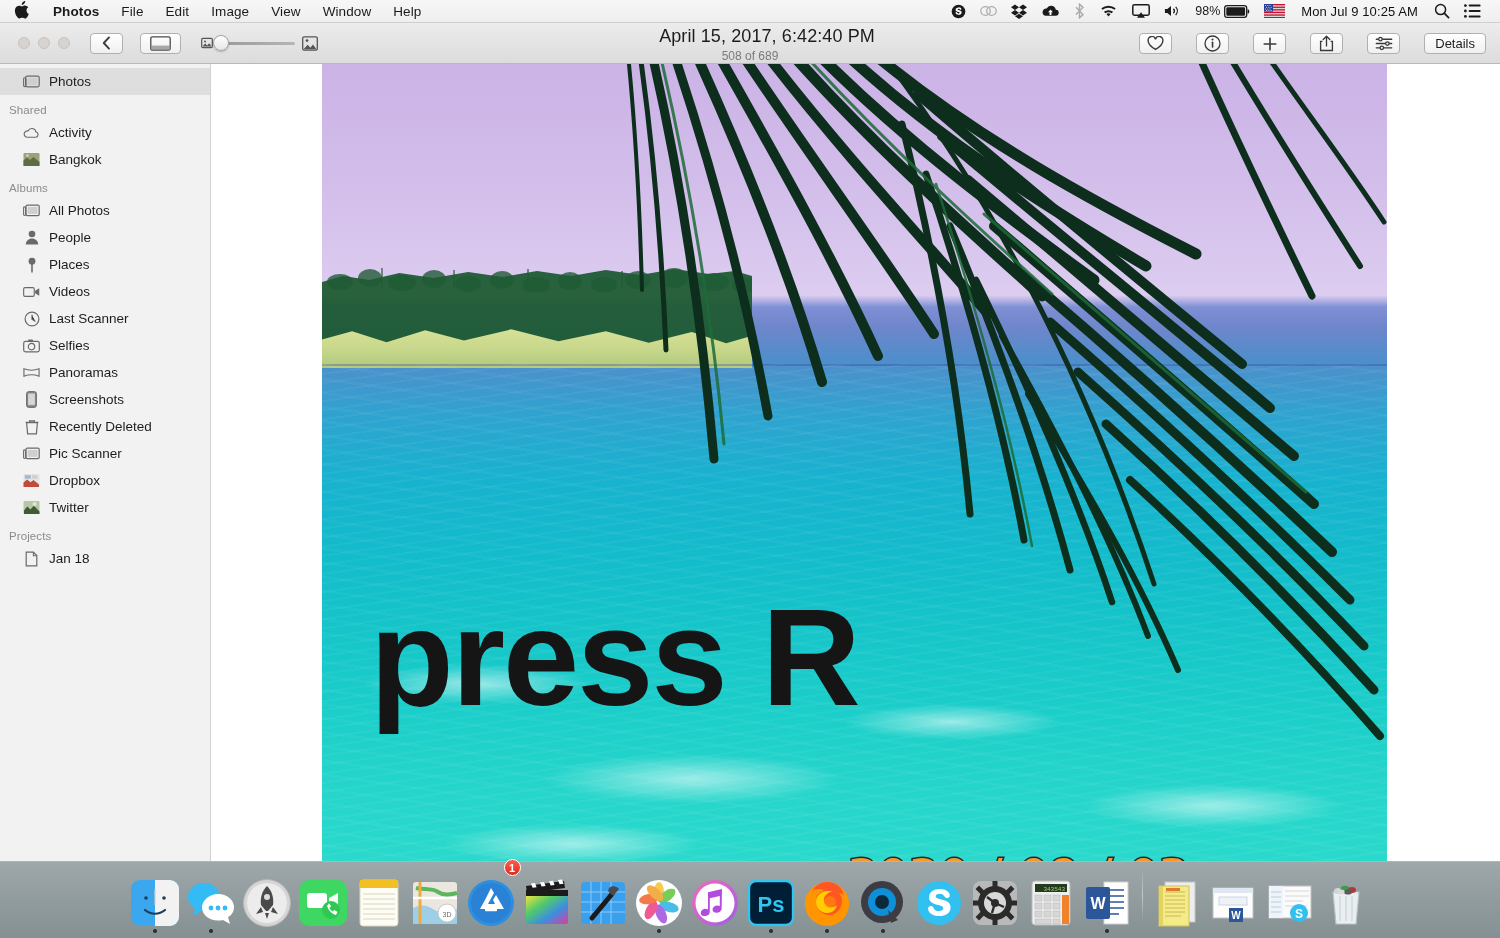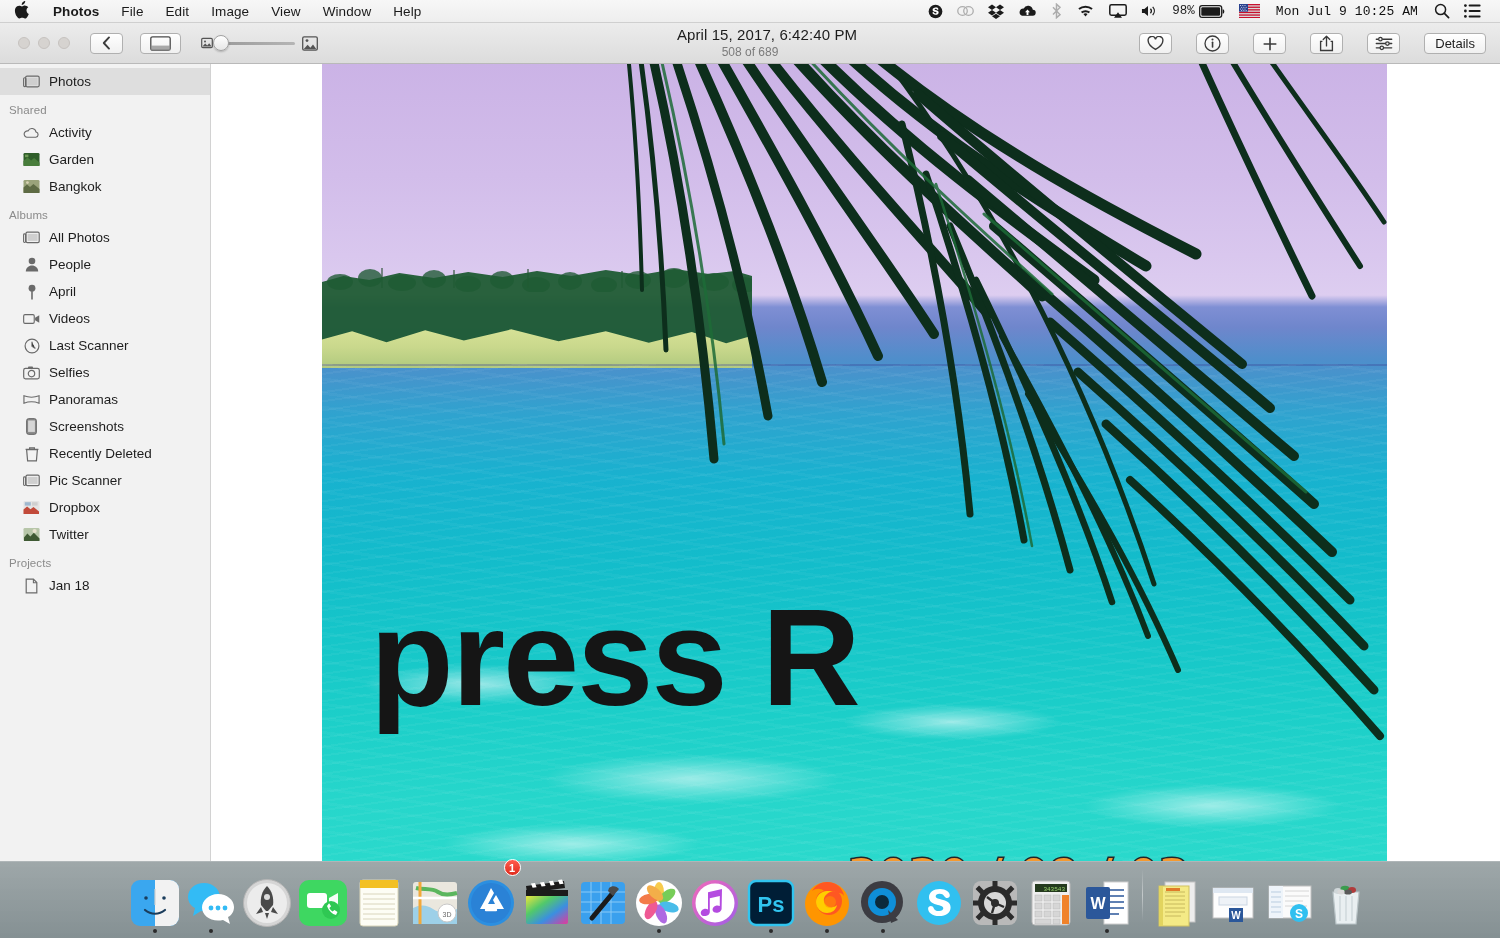--- a/index.html
+++ b/index.html
@@ -11,21 +11,21 @@
   }
 
   
   #menubar {
     position:absolute; top:0; left:0; width:1500px; height:23px;
     background:linear-gradient(180deg,#f7f7f7 0%,#eeeeee 100%);
     border-bottom:1px solid #cfcfcf;
     display:flex; align-items:center; z-index:50;
   }
   .mb-left { display:flex; align-items:center; height:100%; padding-left:14px; }
-  .mb-right { display:flex; align-items:center; height:100%; margin-left:auto; padding-right:12px;font-family:Liberation Mono, monospace; }
+  .mb-right { display:flex; align-items:center; height:100%; margin-left:auto; padding-right:12px; }
   .mb-item {
     font-size:13.5px; color:#1a1a1a; padding:0 11px; height:100%;
     display:flex; align-items:center; white-space:nowrap; letter-spacing:.1px;
   }
   .mb-item.app { font-weight:bold; }
   .mb-apple { padding:0 13px 2px 0; display:flex; align-items:center; }
   .mb-status {
     padding:0 7px; height:100%; display:flex; align-items:center; color:#222;
     font-size:12.5px;
   }
@@ -67,21 +67,21 @@
   .slider-knob {
     position:absolute; left:-7px; top:-7px; width:16px; height:16px; border-radius:50%;
     background:linear-gradient(180deg,#ffffff,#e6e6e6); border:1px solid #a2a2a2;
     box-shadow:0 1px 2px rgba(0,0,0,.22);
   }
 
   #title-block {
     position:absolute; left:0; right:0; top:3px; text-align:center;
     pointer-events:none;
   }
-  #title-main { font-size:15px; color:#1c1c1c; letter-spacing:.1px;padding-left:34px; }
+  #title-main { font-size:18px; color:#1c1c1c; letter-spacing:.1px;padding-left:34px; }
   #title-sub  { font-size:12px; color:#7b7b7b; margin-top:2px; }
 
   .tb-right { position:absolute; right:14px; top:0; height:41px; display:flex; align-items:center; gap:24px; }
 
   
   #sidebar {
     position:absolute; top:41px; left:0; width:211px; height:797px;
     background:#f2f2f2; border-right:1px solid #d2d2d2;
     padding-top:4px; overflow:hidden;
   }
@@ -414,30 +414,20 @@
 
     <div class="sb-row">
       <span class="sb-ico">
         <svg width="17" height="12" viewBox="0 0 18 12">
             <path fill="none" stroke="#6a6a6a" stroke-width="1.2" d="M13.8 5a4.5 4.5 0 00-8.5-1.2A3.4 3.4 0 004 10.5h9.6a2.8 2.8 0 00.2-5.5z"></path>
           </svg>
       </span>
       <span>Activity</span>
     </div>
 
-    <div class="sb-row">
-      <span class="sb-ico">
-        <svg width="17" height="15" viewBox="0 0 17 15">
-            <rect x="0.5" y="1" width="16" height="13" rx="1.3" fill="#2e5d29"></rect>
-            <path fill="#487d3b" d="M0.5 9l4-3.4 3.6 3 3-2.6 5.4 4.6V14H.5z"></path>
-            <rect x="2" y="2.6" width="3.4" height="2.6" fill="#6e9a56"></rect>
-          </svg>
-      </span>
-      <span>Garden</span>
-    </div>
 
     <div class="sb-row">
       <span class="sb-ico">
         <svg width="17" height="15" viewBox="0 0 17 15">
             <rect x="0.5" y="1" width="16" height="13" rx="1.3" fill="#9aa37a"></rect>
             <path fill="#5e6b44" d="M0.5 8.5l3.5-3 3 2.4 3.4-3 6.1 5.1V14H.5z"></path>
             <circle cx="4.4" cy="3.6" r="1.4" fill="#d8d2b4"></circle>
           </svg>
       </span>
       <span>Bangkok</span>
@@ -466,21 +456,21 @@
       <span>People</span>
     </div>
 
     <div class="sb-row">
       <span class="sb-ico">
         <svg width="12" height="16" viewBox="0 0 12 16">
             <circle cx="6" cy="4.2" r="3.4" fill="#6a6a6a"></circle>
             <path fill="#6a6a6a" d="M5.2 6.4h1.6v9h-1.6z"></path>
           </svg>
       </span>
-      <span>April</span>
+      <span>Places</span>
     </div>
 
     <div class="sb-row">
       <span class="sb-ico">
         <svg width="18" height="12" viewBox="0 0 18 12">
             <rect x="0.7" y="1.4" width="11.2" height="9.2" rx="1.4" fill="none" stroke="#6a6a6a" stroke-width="1.2"></rect>
             <path fill="#6a6a6a" d="M12.8 4.6l4.4-2.6v8l-4.4-2.6z"></path>
           </svg>
       </span>
       <span>Videos</span>

